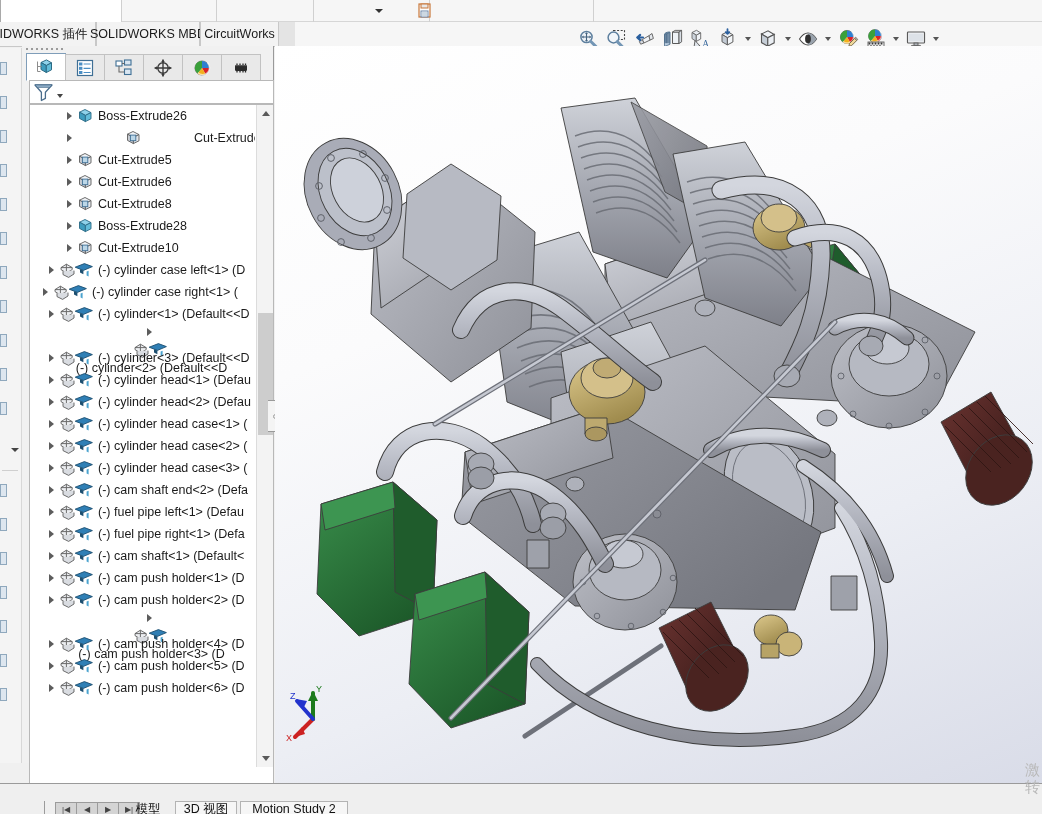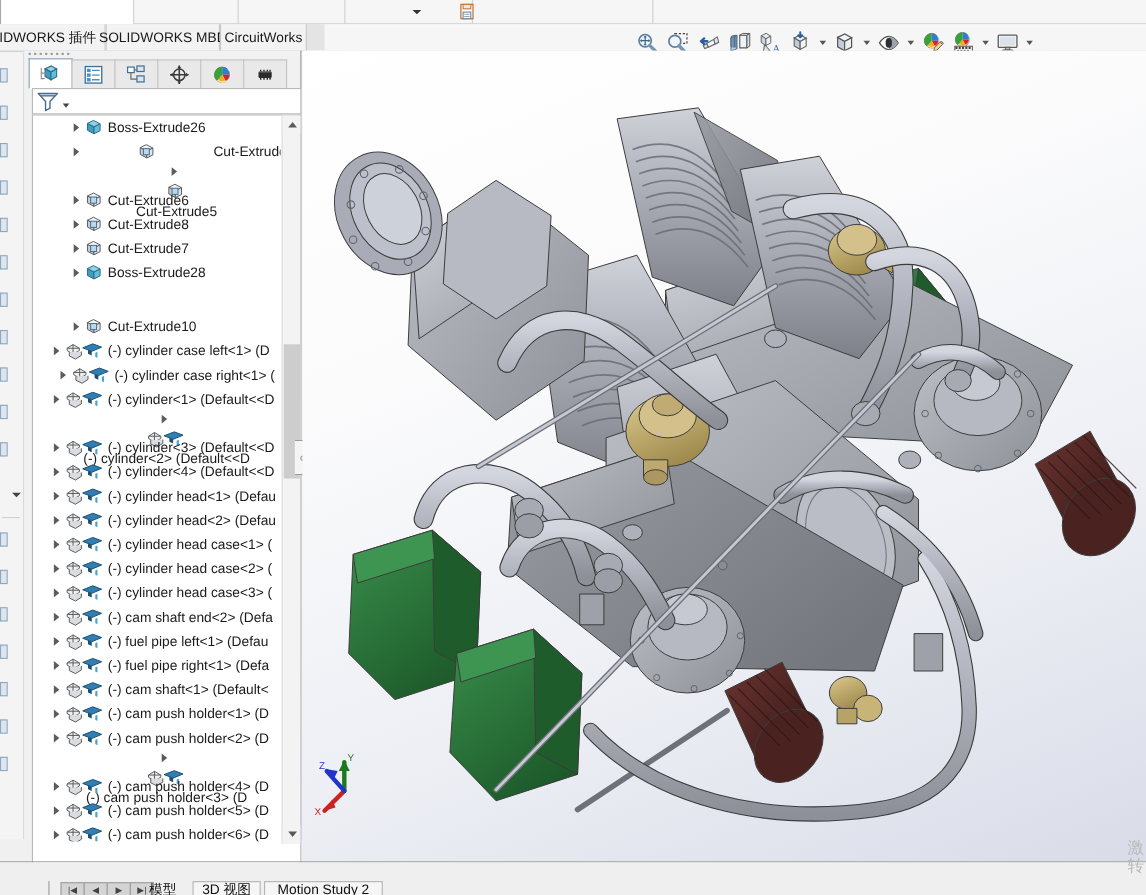--- a/index.html
+++ b/index.html
@@ -590,21 +590,21 @@
             <span class="tw-ico">
               <svg width="18" height="18" viewBox="0 0 18 18">
       <path d="M3.5 5.2 L9 2.5 L15 5.6 L9.4 8.4 Z" fill="#f2f4f7" stroke="#5c5c5c" stroke-width="0.9"></path>
       <path d="M3.5 5.2 L9.4 8.4 V14.6 L3.5 11.4 Z" fill="#c9ccd2" stroke="#5c5c5c" stroke-width="0.9"></path>
       <path d="M9.4 8.4 L15 5.6 V11.8 L9.4 14.6 Z" fill="#e2e5ea" stroke="#5c5c5c" stroke-width="0.9"></path>
       <rect x="6.4" y="6.1" width="5.4" height="5.6" fill="#bcd7e8" stroke="#3f6f95" stroke-width="0.9"></rect>
     </svg>
             </span>
             <span class="tw-label">Cut-Extrude4</span>
           </div>
-          <div class="tree-row" style="padding-left: 32px; flex-direction: column;">
+          <div class="tree-row" style="padding-left: 32px;">
             <span class="tw-arrow"></span>
             <span class="tw-ico">
               <svg width="18" height="18" viewBox="0 0 18 18">
       <path d="M3.5 5.2 L9 2.5 L15 5.6 L9.4 8.4 Z" fill="#f2f4f7" stroke="#5c5c5c" stroke-width="0.9"></path>
       <path d="M3.5 5.2 L9.4 8.4 V14.6 L3.5 11.4 Z" fill="#c9ccd2" stroke="#5c5c5c" stroke-width="0.9"></path>
       <path d="M9.4 8.4 L15 5.6 V11.8 L9.4 14.6 Z" fill="#e2e5ea" stroke="#5c5c5c" stroke-width="0.9"></path>
       <rect x="6.4" y="6.1" width="5.4" height="5.6" fill="#bcd7e8" stroke="#3f6f95" stroke-width="0.9"></rect>
     </svg>
             </span>
             <span class="tw-label">Cut-Extrude5</span>
@@ -630,40 +630,28 @@
       <path d="M9.4 8.4 L15 5.6 V11.8 L9.4 14.6 Z" fill="#e2e5ea" stroke="#5c5c5c" stroke-width="0.9"></path>
       <rect x="6.4" y="6.1" width="5.4" height="5.6" fill="#bcd7e8" stroke="#3f6f95" stroke-width="0.9"></rect>
     </svg>
             </span>
             <span class="tw-label">Cut-Extrude8</span>
           </div>
           <div class="tree-row" style="padding-left: 32px;">
             <span class="tw-arrow"></span>
             <span class="tw-ico">
               <svg width="18" height="18" viewBox="0 0 18 18">
-      <path d="M3.5 5.2 L9 2.5 L15 5.6 L9.4 8.4 Z" fill="#f2f4f7" stroke="#5c5c5c" stroke-width="0.9"></path>
-      <path d="M3.5 5.2 L9.4 8.4 V14.6 L3.5 11.4 Z" fill="#c9ccd2" stroke="#5c5c5c" stroke-width="0.9"></path>
-      <path d="M9.4 8.4 L15 5.6 V11.8 L9.4 14.6 Z" fill="#e2e5ea" stroke="#5c5c5c" stroke-width="0.9"></path>
-      <rect x="6.4" y="6.1" width="5.4" height="5.6" fill="#bcd7e8" stroke="#3f6f95" stroke-width="0.9"></rect>
-    </svg>
-            </span>
-            <span class="tw-label">Cut-Extrude7</span>
-          </div>
-          <div class="tree-row" style="padding-left: 32px;">
-            <span class="tw-arrow"></span>
-            <span class="tw-ico">
-              <svg width="18" height="18" viewBox="0 0 18 18">
       <path d="M3.5 5.2 L9 2.5 L15 5.6 L9.4 8.4 Z" fill="#8fd2ea" stroke="#2a6a84" stroke-width="0.9"></path>
       <path d="M3.5 5.2 L9.4 8.4 V14.6 L3.5 11.4 Z" fill="#3f9dbf" stroke="#2a6a84" stroke-width="0.9"></path>
       <path d="M9.4 8.4 L15 5.6 V11.8 L9.4 14.6 Z" fill="#63bcd9" stroke="#2a6a84" stroke-width="0.9"></path>
     </svg>
             </span>
             <span class="tw-label">Boss-Extrude28</span>
           </div>
-          <div class="tree-row" style="padding-left: 32px; margin-top: 27px;">
+          <div class="tree-row" style="padding-left: 32px;">
             <span class="tw-arrow"></span>
             <span class="tw-ico">
               <svg width="18" height="18" viewBox="0 0 18 18">
       <path d="M3.5 5.2 L9 2.5 L15 5.6 L9.4 8.4 Z" fill="#f2f4f7" stroke="#5c5c5c" stroke-width="0.9"></path>
       <path d="M3.5 5.2 L9.4 8.4 V14.6 L3.5 11.4 Z" fill="#c9ccd2" stroke="#5c5c5c" stroke-width="0.9"></path>
       <path d="M9.4 8.4 L15 5.6 V11.8 L9.4 14.6 Z" fill="#e2e5ea" stroke="#5c5c5c" stroke-width="0.9"></path>
       <rect x="6.4" y="6.1" width="5.4" height="5.6" fill="#bcd7e8" stroke="#3f6f95" stroke-width="0.9"></rect>
     </svg>
             </span>
             <span class="tw-label">Cut-Extrude10</span>
@@ -676,21 +664,21 @@
       <path d="M8.4 3.2 L8.4 6.6 L3 6.6" fill="none" stroke="#5c5c5c" stroke-width="0.9"></path>
       <path d="M8.4 6.6 L14.2 6.6 M8.4 6.6 L8.4 12" fill="none" stroke="#5c5c5c" stroke-width="0.9"></path>
       <path d="M5 10.2 L5 13.6 L10.6 16.4 L16 13 L16 9.6" fill="#d9dce1" stroke="#5c5c5c" stroke-width="0.9"></path>
       <path d="M17.2 6.2 L26.4 2.6 L34.4 5.6 L25.4 9.4 Z" fill="#2f7fb5" stroke="#1d4f70" stroke-width="0.9"></path>
       <path d="M25.4 9.4 L25.4 13.2 L22 11.6 L22 8.2 Z" fill="#1d4f70"></path>
       <path d="M28.6 10.6 L28.6 14.4 L30.6 15.4 L30.6 9.8 Z" fill="#4aa3cf"></path>
     </svg>
             </span>
             <span class="tw-label">(-) cylinder case left&lt;1&gt; (D</span>
           </div>
-          <div class="tree-row" style="padding-left: 20px;">
+          <div class="tree-row" style="padding-left: 8px;">
             <span class="tw-arrow"></span>
             <span class="tw-ico">
               <svg width="36" height="18" viewBox="0 0 36 18">
       <path d="M3 6.6 L8.4 3.2 L14.2 6.6 L14.2 8.6 L8.4 12 L3 8.6 Z" fill="#eceef1" stroke="#5c5c5c" stroke-width="0.9"></path>
       <path d="M8.4 3.2 L8.4 6.6 L3 6.6" fill="none" stroke="#5c5c5c" stroke-width="0.9"></path>
       <path d="M8.4 6.6 L14.2 6.6 M8.4 6.6 L8.4 12" fill="none" stroke="#5c5c5c" stroke-width="0.9"></path>
       <path d="M5 10.2 L5 13.6 L10.6 16.4 L16 13 L16 9.6" fill="#d9dce1" stroke="#5c5c5c" stroke-width="0.9"></path>
       <path d="M17.2 6.2 L26.4 2.6 L34.4 5.6 L25.4 9.4 Z" fill="#2f7fb5" stroke="#1d4f70" stroke-width="0.9"></path>
       <path d="M25.4 9.4 L25.4 13.2 L22 11.6 L22 8.2 Z" fill="#1d4f70"></path>
       <path d="M28.6 10.6 L28.6 14.4 L30.6 15.4 L30.6 9.8 Z" fill="#4aa3cf"></path>
@@ -735,35 +723,20 @@
       <path d="M3 6.6 L8.4 3.2 L14.2 6.6 L14.2 8.6 L8.4 12 L3 8.6 Z" fill="#eceef1" stroke="#5c5c5c" stroke-width="0.9"></path>
       <path d="M8.4 3.2 L8.4 6.6 L3 6.6" fill="none" stroke="#5c5c5c" stroke-width="0.9"></path>
       <path d="M8.4 6.6 L14.2 6.6 M8.4 6.6 L8.4 12" fill="none" stroke="#5c5c5c" stroke-width="0.9"></path>
       <path d="M5 10.2 L5 13.6 L10.6 16.4 L16 13 L16 9.6" fill="#d9dce1" stroke="#5c5c5c" stroke-width="0.9"></path>
       <path d="M17.2 6.2 L26.4 2.6 L34.4 5.6 L25.4 9.4 Z" fill="#2f7fb5" stroke="#1d4f70" stroke-width="0.9"></path>
       <path d="M25.4 9.4 L25.4 13.2 L22 11.6 L22 8.2 Z" fill="#1d4f70"></path>
       <path d="M28.6 10.6 L28.6 14.4 L30.6 15.4 L30.6 9.8 Z" fill="#4aa3cf"></path>
     </svg>
             </span>
             <span class="tw-label">(-) cylinder&lt;3&gt; (Default&lt;&lt;D</span>
-          </div>
-          <div class="tree-row" style="padding-left: 14px;">
-            <span class="tw-arrow"></span>
-            <span class="tw-ico">
-              <svg width="36" height="18" viewBox="0 0 36 18">
-      <path d="M3 6.6 L8.4 3.2 L14.2 6.6 L14.2 8.6 L8.4 12 L3 8.6 Z" fill="#eceef1" stroke="#5c5c5c" stroke-width="0.9"></path>
-      <path d="M8.4 3.2 L8.4 6.6 L3 6.6" fill="none" stroke="#5c5c5c" stroke-width="0.9"></path>
-      <path d="M8.4 6.6 L14.2 6.6 M8.4 6.6 L8.4 12" fill="none" stroke="#5c5c5c" stroke-width="0.9"></path>
-      <path d="M5 10.2 L5 13.6 L10.6 16.4 L16 13 L16 9.6" fill="#d9dce1" stroke="#5c5c5c" stroke-width="0.9"></path>
-      <path d="M17.2 6.2 L26.4 2.6 L34.4 5.6 L25.4 9.4 Z" fill="#2f7fb5" stroke="#1d4f70" stroke-width="0.9"></path>
-      <path d="M25.4 9.4 L25.4 13.2 L22 11.6 L22 8.2 Z" fill="#1d4f70"></path>
-      <path d="M28.6 10.6 L28.6 14.4 L30.6 15.4 L30.6 9.8 Z" fill="#4aa3cf"></path>
-    </svg>
-            </span>
-            <span class="tw-label">(-) cylinder&lt;4&gt; (Default&lt;&lt;D</span>
           </div>
           <div class="tree-row" style="padding-left: 14px;">
             <span class="tw-arrow"></span>
             <span class="tw-ico">
               <svg width="36" height="18" viewBox="0 0 36 18">
       <path d="M3 6.6 L8.4 3.2 L14.2 6.6 L14.2 8.6 L8.4 12 L3 8.6 Z" fill="#eceef1" stroke="#5c5c5c" stroke-width="0.9"></path>
       <path d="M8.4 3.2 L8.4 6.6 L3 6.6" fill="none" stroke="#5c5c5c" stroke-width="0.9"></path>
       <path d="M8.4 6.6 L14.2 6.6 M8.4 6.6 L8.4 12" fill="none" stroke="#5c5c5c" stroke-width="0.9"></path>
       <path d="M5 10.2 L5 13.6 L10.6 16.4 L16 13 L16 9.6" fill="#d9dce1" stroke="#5c5c5c" stroke-width="0.9"></path>
       <path d="M17.2 6.2 L26.4 2.6 L34.4 5.6 L25.4 9.4 Z" fill="#2f7fb5" stroke="#1d4f70" stroke-width="0.9"></path>

